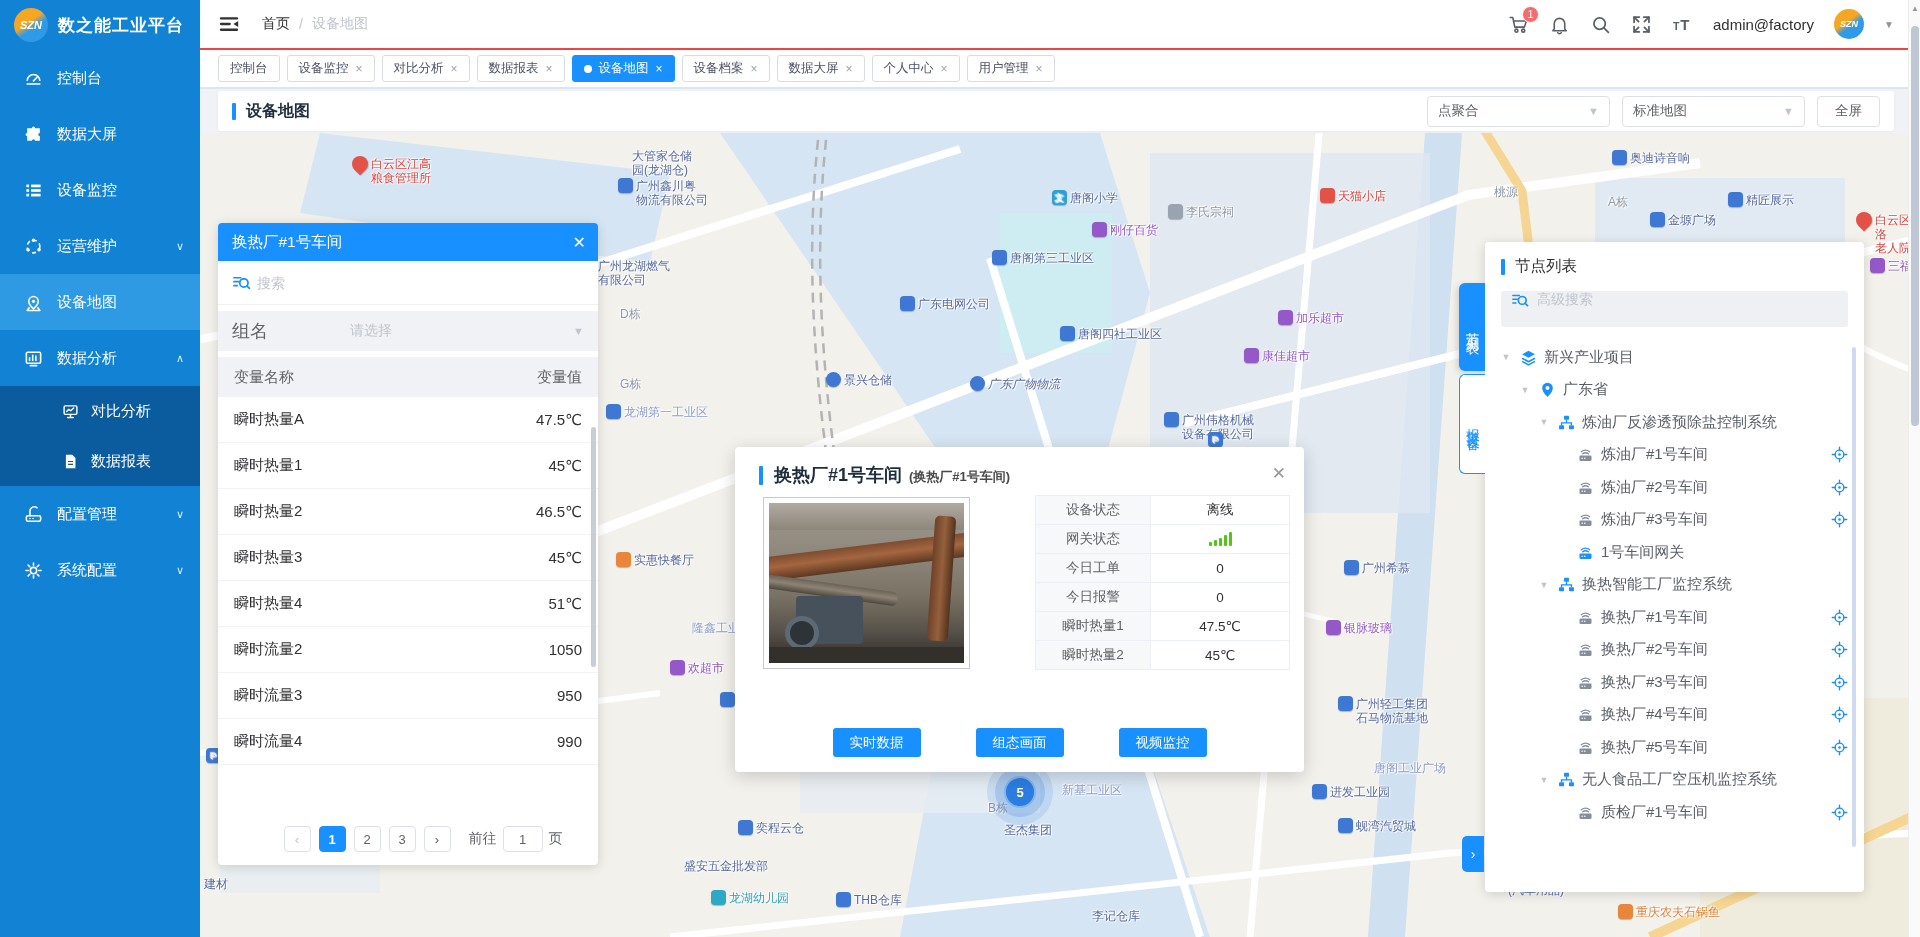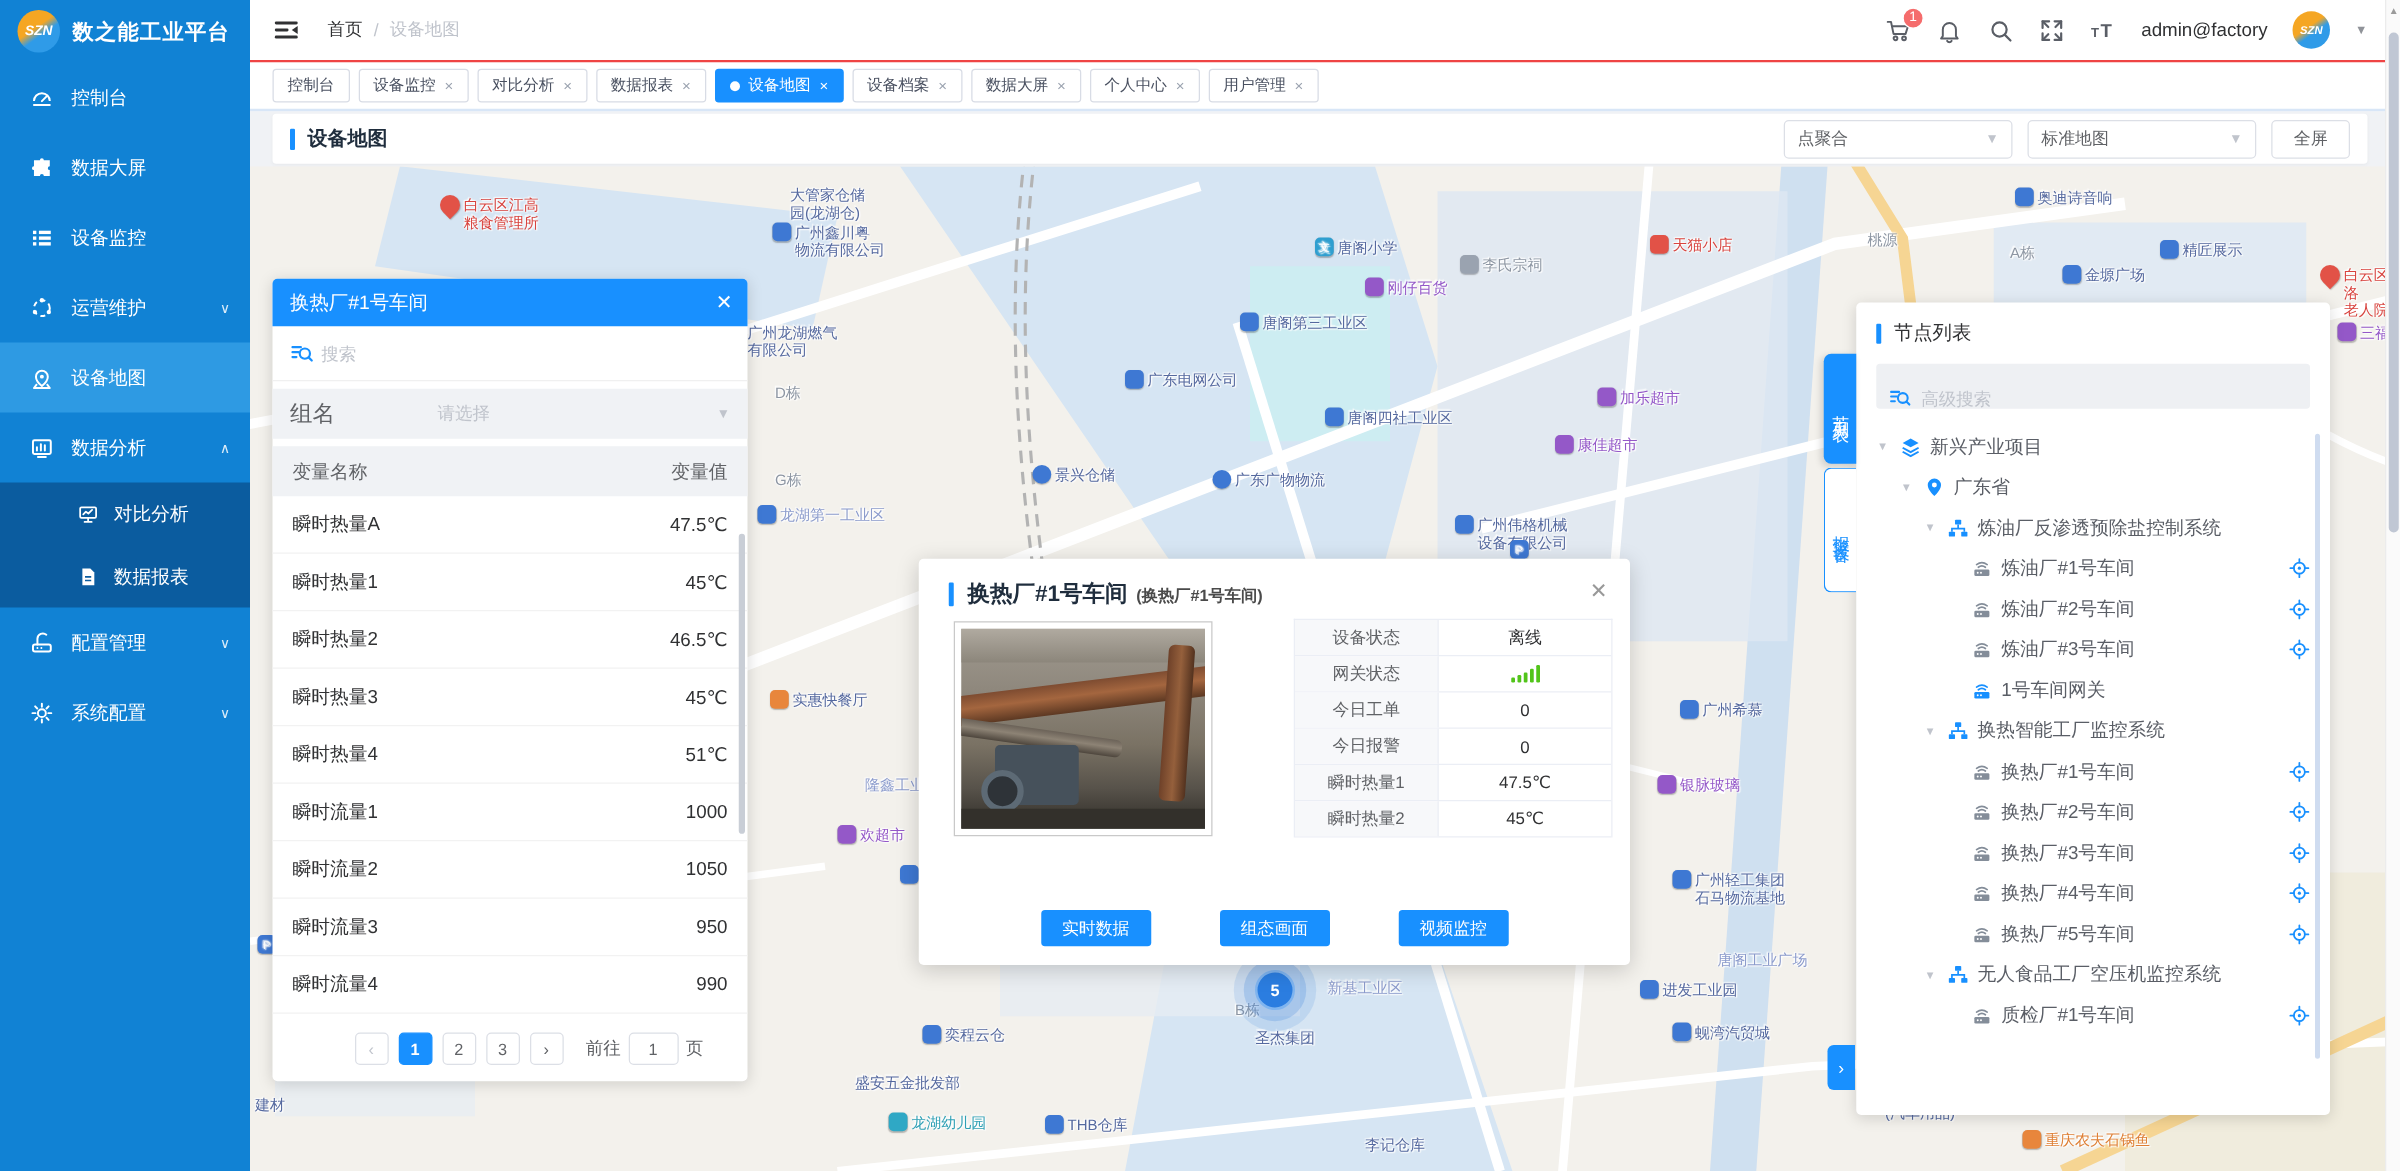--- a/index.html
+++ b/index.html
@@ -146,21 +146,21 @@
   .vtab.plain { left:1459px; top:374px; height:100px; background:#fff; color:#1890ff; border:1px solid #1890ff; border-right:none; }
   .collapse-handle { position:absolute; left:1462px; top:836px; width:22px; height:36px; background:#1890ff; border-radius:5px 0 0 5px;
     color:#fff; display:flex; align-items:center; justify-content:center; font-size:14px; cursor:pointer; z-index:11; }
 
   
   .node-panel { position:absolute; left:1485px; top:242px; width:379px; height:650px; background:#fff; border-radius:4px;
     box-shadow:0 2px 12px rgba(0,0,0,.15); z-index:10; }
   .node-head { display:flex; align-items:center; padding:14px 14px 6px 16px; }
   .node-accent { width:4px; height:16px; background:#1890ff; border-radius:1px; margin-right:10px; }
   .node-title { font-size:15.5px; color:#303133; }
-  .node-search { margin:8px 16px 10px; height:36px; background:#eef0f3; border-radius:3px; display:flex; align-items:flex-end; gap:8px; padding:0 10px; }
+  .node-search { margin:8px 16px 10px; height:36px; background:#eef0f3; border-radius:3px; display:flex; align-items:flex-start; gap:8px; padding:0 10px; }
   .node-search .f-icon { width:18px; height:18px; color:#1890ff; flex:none; }
   .node-search input { border:none; outline:none; background:transparent; flex:1; font-size:14px; color:#333; font-family:inherit; }
   .node-search input::placeholder { color:#c0c4cc; }
   .tree { position:relative; height:540px; overflow:hidden; padding-top:4px; }
   .tree-row { height:32.5px; display:flex; align-items:center; gap:7px; font-size:15px; color:#5a5e66; cursor:pointer; position:relative; padding-right:34px; }
   .tree-caret { width:14px; font-size:9px; color:#c0c4cc; text-align:center; flex:none; }
   .t-icon { width:17px; height:17px; flex:none; }
   .t-icon.blue { color:#1890ff; } .t-icon.gray { color:#848d99; }
   .tree-label { white-space:nowrap; }
   .locate { position:absolute; right:16px; width:17px; height:17px; color:#1890ff; cursor:pointer; }
@@ -438,21 +438,21 @@
 有限公司</span></div>
       <div class="map-label c-gray" style="left: 420px; top: 174px;"><span>D栋</span></div>
       <div class="map-label c-gray" style="left: 420px; top: 244px;"><span>G栋</span></div>
       <div class="map-label c-area" style="left: 406px; top: 272px;"><span class="mk m-blue"></span><span>龙湖第一工业区</span></div>
       <div class="map-label c-blue" style="left: 852px; top: 58px;"><span class="mk m-school"><span>文</span></span><span>唐阁小学</span></div>
       <div class="map-label c-purple" style="left: 892px; top: 90px;"><span class="mk m-purple"></span><span>刚仔百货</span></div>
       <div class="map-label c-blue" style="left: 792px; top: 118px;"><span class="mk m-blue"></span><span>唐阁第三工业区</span></div>
       <div class="map-label c-blue" style="left: 700px; top: 164px;"><span class="mk m-blue"></span><span>广东电网公司</span></div>
       <div class="map-label c-blue" style="left: 860px; top: 194px;"><span class="mk m-blue"></span><span>唐阁四社工业区</span></div>
       <div class="map-label c-blue" style="left: 626px; top: 240px;"><span class="mk round m-blue"></span><span>景兴仓储</span></div>
-      <div class="map-label c-blue" style="left: 770px; top: 244px;"><span class="mk round m-blue"></span><span>广东广物物流</span></div>
+      <div class="map-label c-blue" style="left: 770px; top: 244px; font-style: italic;"><span class="mk round m-blue"></span><span>广东广物物流</span></div>
       <div class="map-label c-blue" style="left: 964px; top: 280px;"><span class="mk m-blue"></span><span>广州伟格机械
 设备有限公司</span></div>
       <div class="map-label c-purple" style="left: 1044px; top: 216px;"><span class="mk m-purple"></span><span>康佳超市</span></div>
       <div class="map-label c-purple" style="left: 1078px; top: 178px;"><span class="mk m-purple"></span><span>加乐超市</span></div>
       <div class="map-label c-gray" style="left: 968px; top: 72px;"><span class="mk m-gray"></span><span>李氏宗祠</span></div>
       <div class="map-label c-red" style="left: 1120px; top: 56px;"><span class="mk m-red"></span><span>天猫小店</span></div>
       <div class="map-label c-gray" style="left: 1294px; top: 52px;"><span>桃源</span></div>
       <div class="map-label c-blue" style="left: 1412px; top: 18px;"><span class="mk m-blue"></span><span>奥迪诗音响</span></div>
       <div class="map-label c-gray" style="left: 1408px; top: 62px;"><span>A栋</span></div>
       <div class="map-label c-blue" style="left: 1450px; top: 80px;"><span class="mk m-blue"></span><span>金塬广场</span></div>
@@ -533,24 +533,20 @@
       </div>
       <div class="var-row">
         <span>瞬时热量3</span>
         <span class="val">45℃</span>
       </div>
       <div class="var-row">
         <span>瞬时热量4</span>
         <span class="val">51℃</span>
       </div>
       <div class="var-row">
-        <span>瞬时流量1</span>
-        <span class="val">1000</span>
-      </div>
-      <div class="var-row">
         <span>瞬时流量2</span>
         <span class="val">1050</span>
       </div>
       <div class="var-row">
         <span>瞬时流量3</span>
         <span class="val">950</span>
       </div>
       <div class="var-row">
         <span>瞬时流量4</span>
         <span class="val">990</span>

